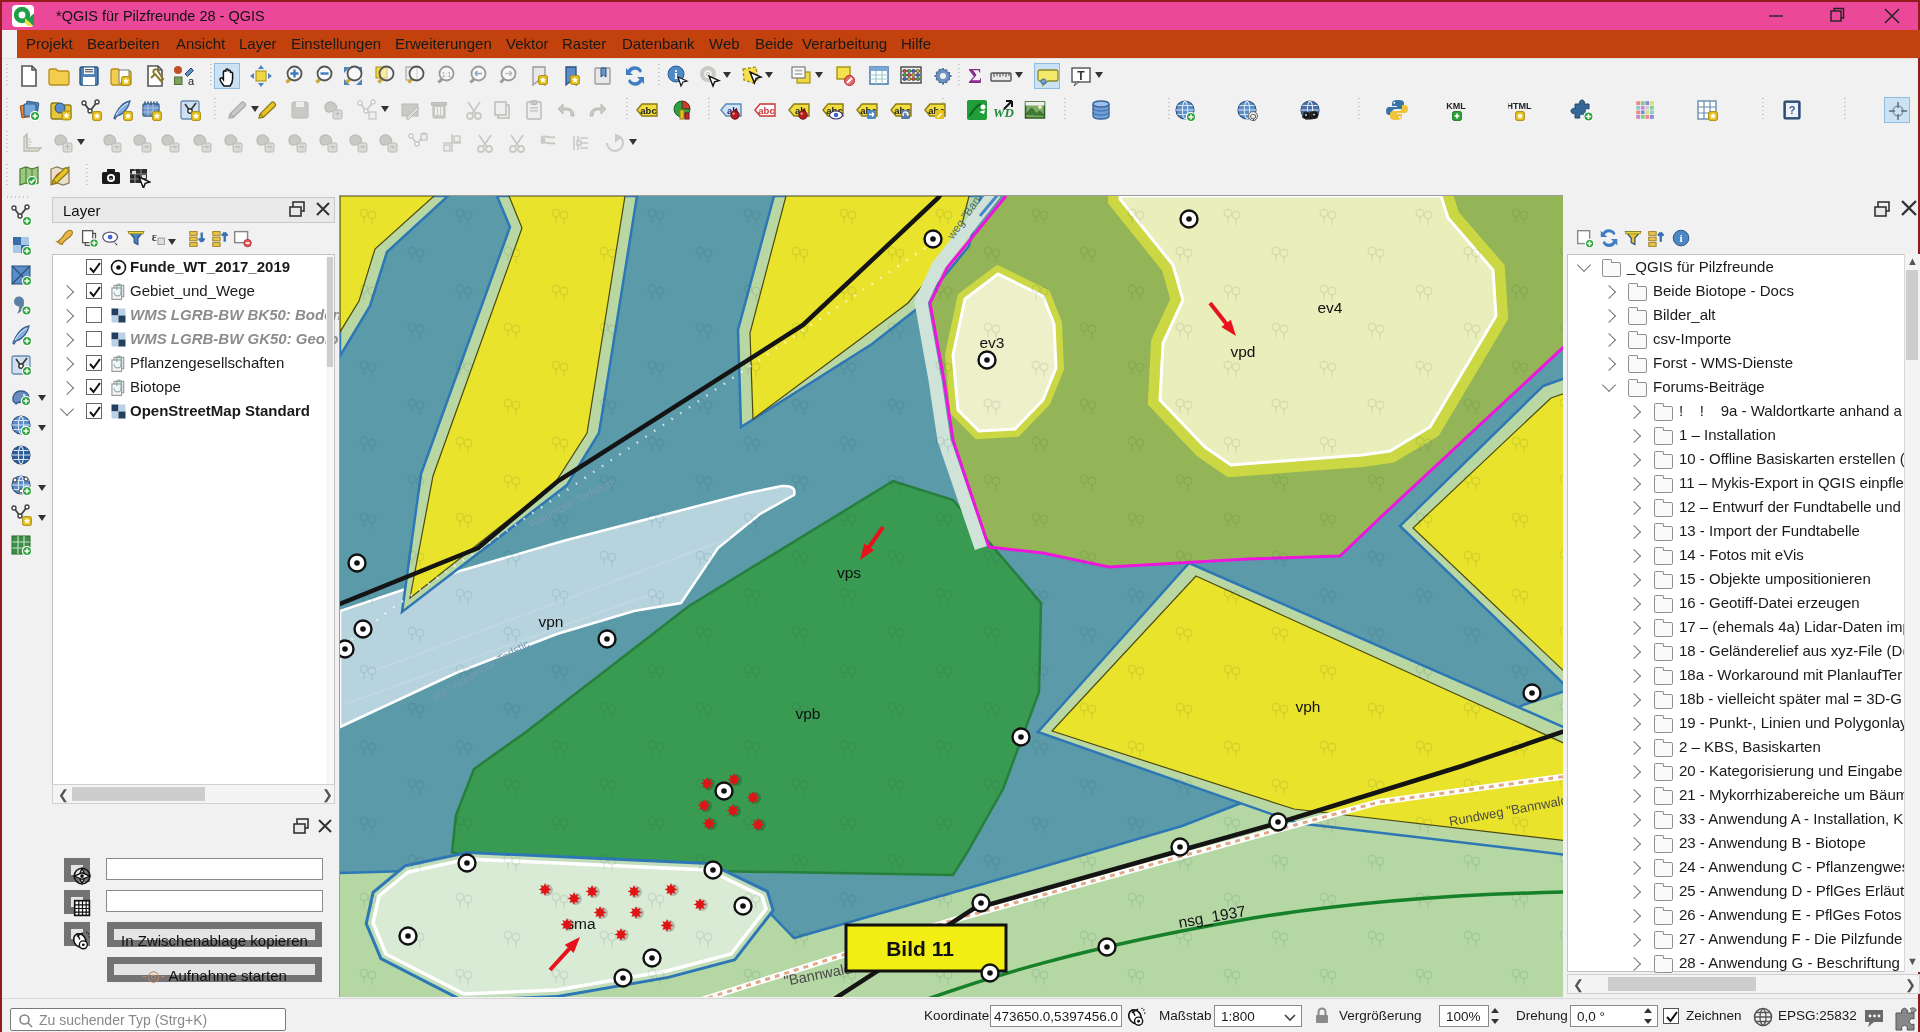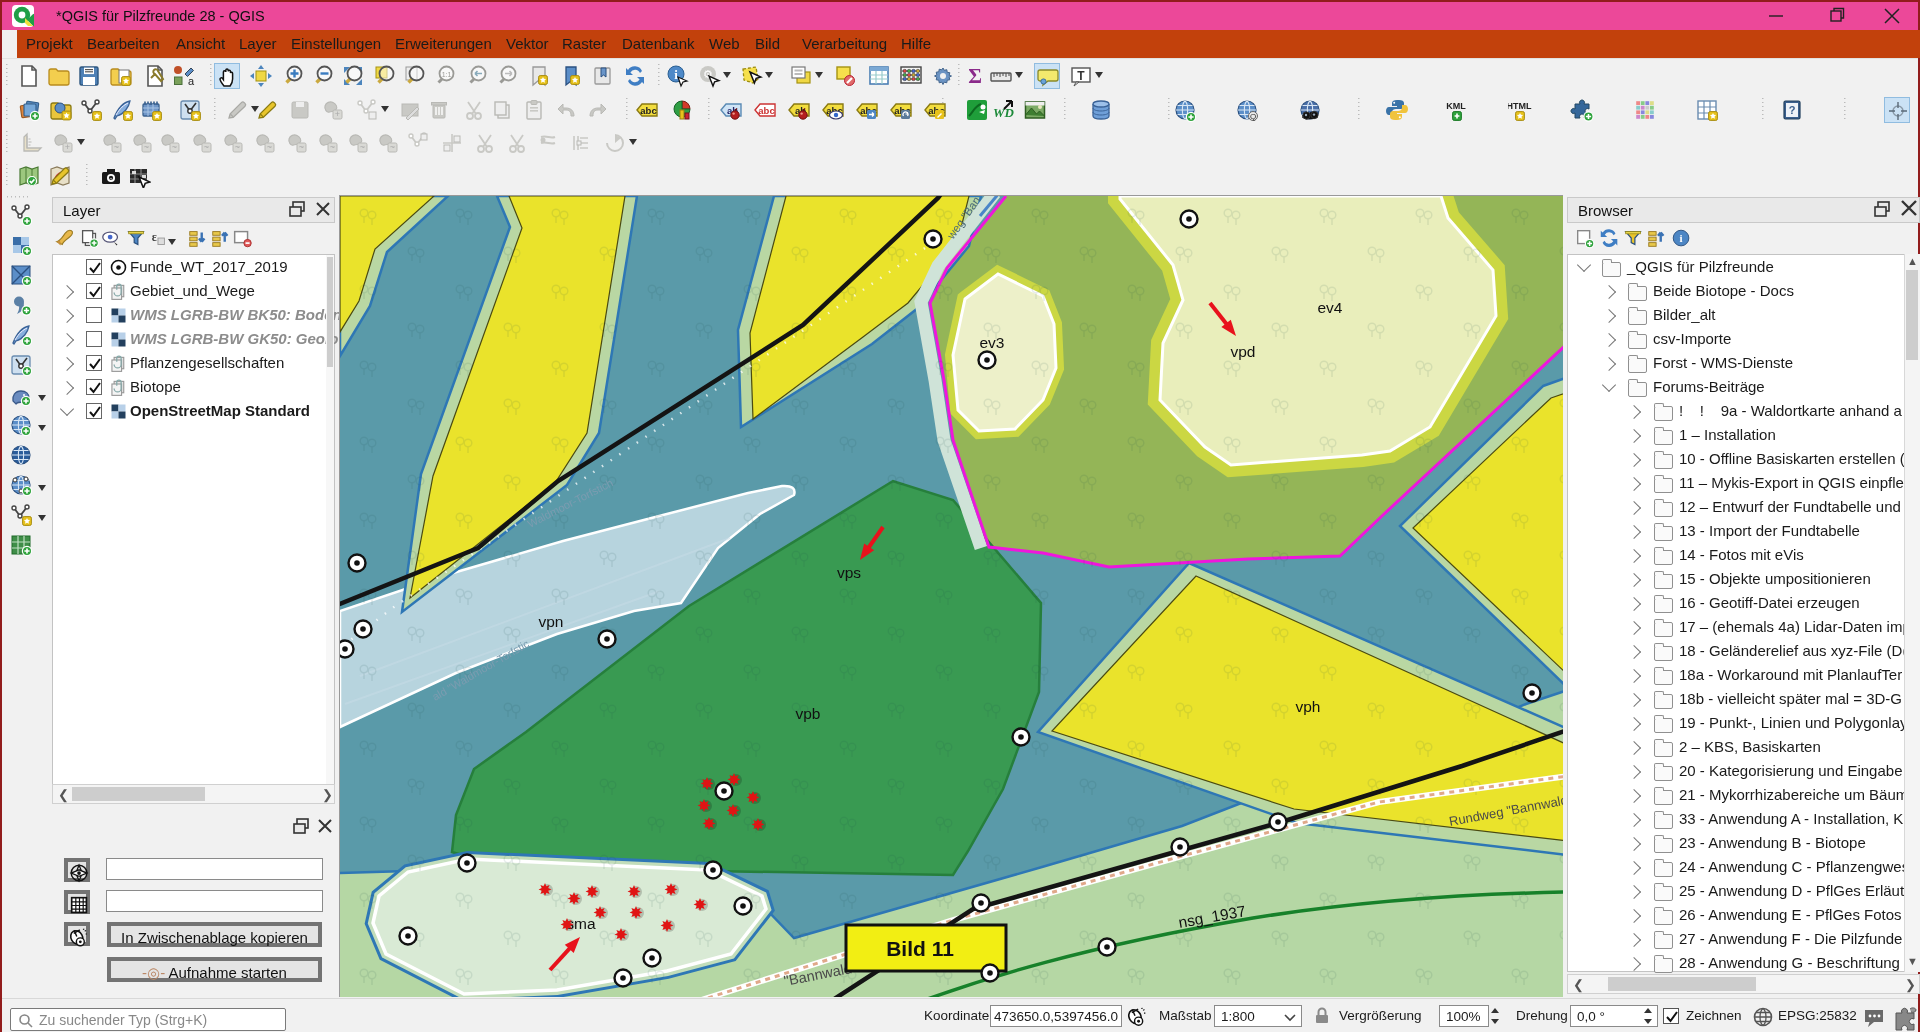--- a/index.html
+++ b/index.html
@@ -21,21 +21,21 @@
 .tree{position:absolute;background:#fff;border:1px solid #c3c3c3;overflow:hidden}
 .trow{position:absolute;height:24px;font-size:15px;color:#1a1a1a;white-space:nowrap}
 .gray-it{color:#8c8c8c;font-style:italic;font-weight:bold}
 .chev{position:absolute;width:10px;height:10px;border-right:1.8px solid #777;border-bottom:1.8px solid #777}
 .chev.r{transform:rotate(-45deg)}
 .chev.d{transform:rotate(45deg)}
 .cb{position:absolute;width:16px;height:16px;background:#fff;border:1.6px solid #666}
 .cb svg{position:absolute;left:0px;top:0px}
 .folder{position:absolute;width:19px;height:15px;border:1.5px solid #909090;border-radius:2px;background:#fafafa}
 .folder:before{content:"";position:absolute;left:-1px;top:-4.5px;width:8px;height:3px;background:#fafafa;border:1.5px solid #909090;border-bottom:none;border-radius:2px 2px 0 0}
-.btn{position:absolute;background:#e4e4e4;border:4px solid #737373;font-size:15px;color:#111;text-align:center}
+.btn{position:absolute;background:#e4e4e4;border:7px solid #737373;font-size:15px;color:#111;text-align:center}
 .field{position:absolute;background:#fff;border:1px solid #8a8a8a}
 #statusbar{position:absolute;left:0;top:996px;width:100%;height:34px;background:#f1f1f1;border-top:1px solid #d8d8d8;font-size:13.5px;color:#1a1a1a}
 .sb{position:absolute;top:9px}
 .scroll-h{position:absolute;background:#f4f4f4;border:1px solid #d0d0d0}
 .thumb{position:absolute;background:#cdcdcd}
 .sarrow{position:absolute;font-size:13px;color:#555}
 
 </style></head><body>
 <div id="win">
 <div id="titlebar">
@@ -62,21 +62,21 @@
 <span style="left:9px">Projekt</span>
 <span style="left:70px">Bearbeiten</span>
 <span style="left:159px">Ansicht</span>
 <span style="left:222px">Layer</span>
 <span style="left:274px">Einstellungen</span>
 <span style="left:378px">Erweiterungen</span>
 <span style="left:489px">Vektor</span>
 <span style="left:545px">Raster</span>
 <span style="left:605px">Datenbank</span>
 <span style="left:692px">Web</span>
-<span style="left:738px">Bild</span>
+<span style="left:738px">Beide</span>
 <span style="left:785px">Verarbeitung</span>
 <span style="left:884px">Hilfe</span>
 </div>
 <div id="toolbars">
 <div class="handle" style="left:4px;top:5px"></div>
 <div class="handle" style="left:208px;top:5px"></div>
 <div class="handle" style="left:656px;top:5px"></div>
 <div class="handle" style="left:956px;top:5px"></div>
 <div class="ti" style="left:14px;top:4px;width:26px">
         <svg width="24" height="24" viewBox="0 0 24 24" style="">
@@ -1015,21 +1015,21 @@
       <svg width="16" height="16">
         <path d="M3 8l3.5 4L13 3" stroke="#111" stroke-width="2" fill="none"></path>
       </svg>
     </div>
 <div class="abs" style="left:106px;top:255px"><svg width="21" height="21" viewBox="0 0 21 21" style="">
         <g transform="scale(.875)">
           <circle cx="12" cy="12" r="8" fill="#fff" stroke="#111" stroke-width="1.8"></circle>
           <circle cx="12" cy="12" r="2.6" fill="#111"></circle>
         </g>
       </svg></div>
-<div class="trow" style="left:128px;top:256px;font-weight:normal;">Funde_WT_2017_2019</div>
+<div class="trow" style="left:128px;top:256px;font-weight:bold;">Funde_WT_2017_2019</div>
 <div class="chev r" style="left:60px;top:285px"></div>
 <div class="cb" style="left:84px;top:281px">
       <svg width="16" height="16">
         <path d="M3 8l3.5 4L13 3" stroke="#111" stroke-width="2" fill="none"></path>
       </svg>
     </div>
 <div class="abs" style="left:106px;top:279px"><svg width="21" height="21" viewBox="0 0 21 21" style="">
         <g transform="scale(.875)">
           <rect x="7" y="5" width="11" height="13" fill="#e8e8e8" stroke="#999" stroke-width="1.3"></rect>
           <rect x="4.5" y="8" width="11" height="13" fill="#f4f4f4" stroke="#999" stroke-width="1.3"></rect>
@@ -1196,23 +1196,20 @@
           <path d="M3 4h18v12H12l-6 5 1.5-5H3z" fill="#6a6a6a"></path>
           <circle cx="8" cy="10" r="1.4" fill="#fff"></circle>
           <circle cx="12.5" cy="10" r="1.4" fill="#fff"></circle>
           <circle cx="17" cy="10" r="1.4" fill="#fff"></circle>
         </svg></div>
 <div class="abs" style="left:1890px;top:6px"><svg width="26" height="26" viewBox="0 0 26 26" style="">
           <path d="M4 8h6a3 3 0 1 1 5 0h7v6a3 3 0 1 0 0 5v6h-7a3 3 0 1 0-5 0H4z" fill="#888" stroke="#555"></path>
           <path d="M18 4c2-2 6-1 6 1s-3 3-5 2" fill="#999" stroke="#555"></path>
         </svg></div>
 </div>
-<div class="panel-title" style="left:1565px;top:195px;width:353px;height:26px">
-      <div class="ptxt">Browser</div>
-    </div>
 <div class="abs" style="left:1871px;top:198px"><svg width="18" height="18" viewBox="0 0 18 18" style="">
         <rect x="5" y="2" width="11" height="9" fill="none" stroke="#333" stroke-width="1.6"></rect>
         <rect x="2" y="7" width="11" height="9" fill="#e9e9e9" stroke="#333" stroke-width="1.6"></rect>
       </svg></div>
 <div class="abs" style="left:1897px;top:196px"><svg width="20" height="20" viewBox="0 0 20 20" style="">
         <path d="M3 3l14 14M17 3L3 17" stroke="#333" stroke-width="2.4"></path>
       </svg></div>
 <div class="abs" style="left:1572px;top:225px"><svg width="22" height="22" viewBox="0 0 22 22" style="">
         <g transform="scale(.92)">
           <rect x="4" y="4" width="13" height="14" fill="#fff" stroke="#888" stroke-width="1.5"></rect>

